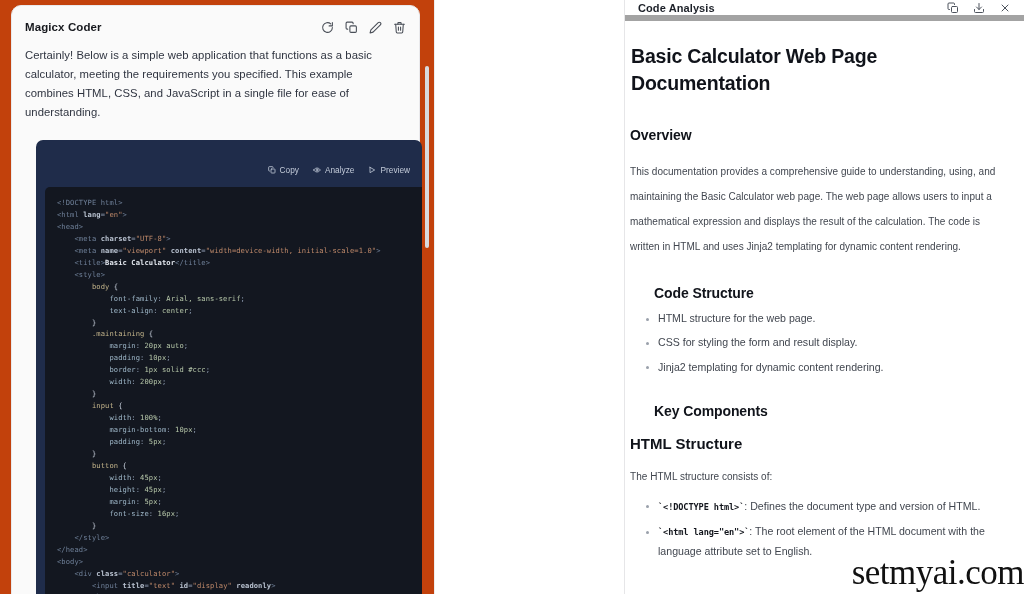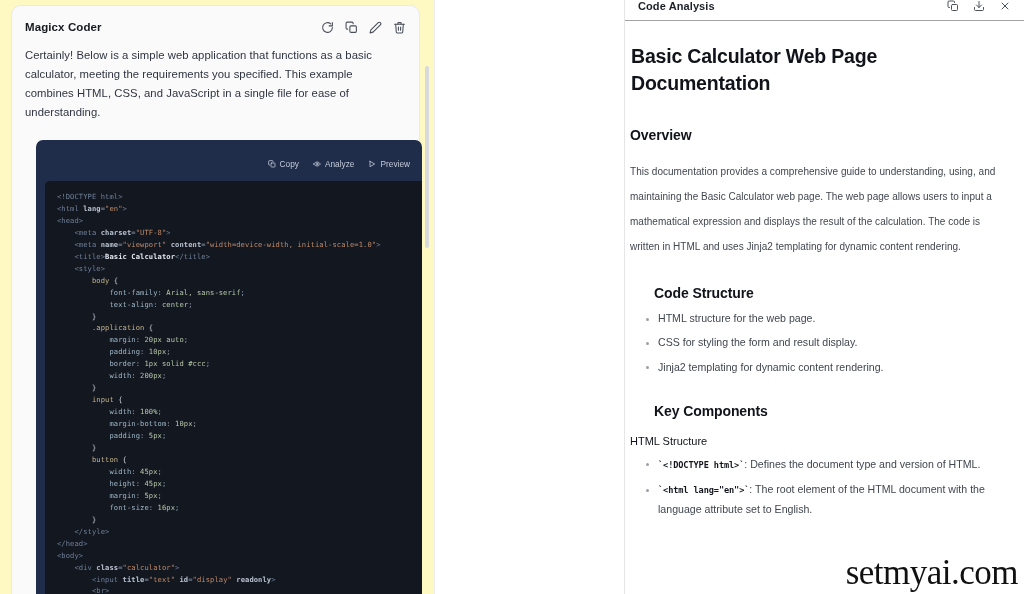--- a/index.html
+++ b/index.html
@@ -9,21 +9,21 @@
     background: #ffffff;
     font-family: "Liberation Sans", sans-serif;
     -webkit-font-smoothing: antialiased;
   }
   #root { position: relative; width: 1024px; height: 594px; display: flex; background:#ffffff; }
 
   
   .left-pane {
     position: relative;
     width: 434px; height: 594px;
-    background: #fef9c3;
+    background: #c2410c;
     overflow: hidden;
     flex: 0 0 434px;
   }
   .msg-card {
     position: absolute;
     left: 11px; top: 5px;
     width: 409px;
     height: 700px;
     background: #fafafa;
     border: 1px solid #e9e9ec;
@@ -63,21 +63,21 @@
     padding: 8px 0 0 0;
     position: relative;
     height: 520px;
     overflow: hidden;
   }
   .code-toolbar {
     display: flex; align-items: center; justify-content: flex-end;
     gap: 14px;
     height: 20px;
     padding-right: 12px;
-    margin-top: 6px;
+    margin-top: 12px;
     padding-left: 24px;
   }
   .code-tool {
     display: inline-flex; align-items: center; gap: 4px;
     color: #c3cbd9; font-size: 8.3px; cursor: pointer;
     font-family: "Liberation Sans", sans-serif;
   }
   .code-tool svg { width: 8px; height: 8px; display:block; }
 
   .code-surface {
@@ -128,41 +128,41 @@
   .right-pane {
     position: relative;
     flex: 0 0 400px;
     width: 400px; height: 594px;
     background: #ffffff;
     border-left: 1px solid #e6e6e8;
     overflow: hidden;
   }
   .rp-header {
     height: 21px;
-    display: flex; align-items: flex-start; justify-content: space-between;
+    display: flex; align-items: center; justify-content: space-between;
     padding: 0 13px 0 13px;
-    border-bottom: 1px solid #a3a3a3;
+    border-bottom: 6px solid #a3a3a3;
   }
   .rp-title { font-size: 11px; font-weight: bold; color: #1b1f27; letter-spacing: .1px; }
   .rp-actions { display: flex; align-items: center; gap: 14px; }
   .rp-ico { width: 12px; height: 12px; color: #4c525c; display:inline-flex; align-items:center; justify-content:center; cursor:pointer; }
   .rp-ico svg { width: 12px; height: 12px; display:block; }
 
   .rp-body { padding: 22px 16px 0 5px; }
   .doc-h1 {
     font-size: 19.5px; font-weight: bold; color: #10131a;
     line-height: 27px; letter-spacing: -.2px;
     margin-left: 1px;
   }
   .doc-h2 {
     font-size: 14px; font-weight: bold; color: #10131a;
     letter-spacing: -.1px;
   }
   .doc-h3 {
-    font-size: 11px; font-weight: normal; color: #10131a;
+    font-size: 15px; font-weight: bold; color: #10131a;
     letter-spacing: 0px;
   }
   .doc-p {
     font-size: 10px; line-height: 25px; color: #41464f;
     letter-spacing: .03px;
   }
   ul.doc-list { list-style: none; margin: 8px; padding: 0; }
   ul.doc-list li {
     position: relative;
     font-size: 10.6px; line-height: 19.3px; color: #41464f;
@@ -181,21 +181,21 @@
     letter-spacing: -.1px;
   }
   .mt16 { margin-top: 16px; }
   .mt12 { margin-top: 12px; }
   .mt9  { margin-top: 9px; }
   .mt26 { margin-top: 26px; margin-left: 24px; }
   .mt30 { margin-top: 30px; }
 
   .watermark {
     position: absolute;
-    right: 6px; bottom: 4px;
+    right: 0; bottom: 4px;
     font-family: "Liberation Serif", serif;
     font-size: 35px; color: #111111;
     letter-spacing: -.5px;
     pointer-events: none;
     line-height: 1;
   }
 </style>
 </head>
 <body>
 
@@ -267,21 +267,21 @@
 <span class="tg">&lt;html</span> <span class="at">lang</span>=<span class="st">"en"</span><span class="tg">&gt;</span>
 <span class="tg">&lt;head&gt;</span>
     <span class="tg">&lt;meta</span> <span class="at">charset</span>=<span class="st">"UTF-8"</span><span class="tg">&gt;</span>
     <span class="tg">&lt;meta</span> <span class="at">name</span>=<span class="st">"viewport"</span> <span class="at">content</span>=<span class="st">"width=device-width, initial-scale=1.0"</span><span class="tg">&gt;</span>
     <span class="tg">&lt;title&gt;</span><span class="tx">Basic Calculator</span><span class="tg">&lt;/title&gt;</span>
     <span class="tg">&lt;style&gt;</span>
         <span class="sel">body</span> <span class="pn">{</span>
             <span class="pr">font-family</span>: <span class="vl">Arial, sans-serif</span>;
             <span class="pr">text-align</span>: <span class="vl">center</span>;
         <span class="pn">}</span>
-        <span class="sel">.application</span> <span class="pn">{</span>
+        <span class="sel">.maintaining</span> <span class="pn">{</span>
             <span class="pr">margin</span>: <span class="vl">20px auto</span>;
             <span class="pr">padding</span>: <span class="vl">10px</span>;
             <span class="pr">border</span>: <span class="vl">1px solid #ccc</span>;
             <span class="pr">width</span>: <span class="vl">200px</span>;
         <span class="pn">}</span>
         <span class="sel">input</span> <span class="pn">{</span>
             <span class="pr">width</span>: <span class="vl">100%</span>;
             <span class="pr">margin-bottom</span>: <span class="vl">10px</span>;
             <span class="pr">padding</span>: <span class="vl">5px</span>;
         <span class="pn">}</span>
@@ -351,20 +351,21 @@
       <h2 class="doc-h2 mt26">Code Structure</h2>
 
       <ul class="doc-list mt9">
         <li>HTML structure for the web page.</li>
         <li>CSS for styling the form and result display.</li>
         <li>Jinja2 templating for dynamic content rendering.</li>
       </ul>
 
       <h2 class="doc-h2 mt26">Key Components</h2>
       <h3 class="doc-h3 mt16">HTML Structure</h3>
+      <p class="doc-p mt12">The HTML structure consists of:</p>
 
       <ul class="doc-list mt12">
         <li><code class="ic">`&lt;!DOCTYPE html&gt;`</code><span>: Defines the document type and version of HTML.</span></li>
         <li><code class="ic">`&lt;html lang="en"&gt;`</code><span>: The root element of the HTML document with the language attribute set to English.</span></li>
 
       </ul>
     </div>
 
     <div class="watermark">setmyai.com</div>
   </div>

